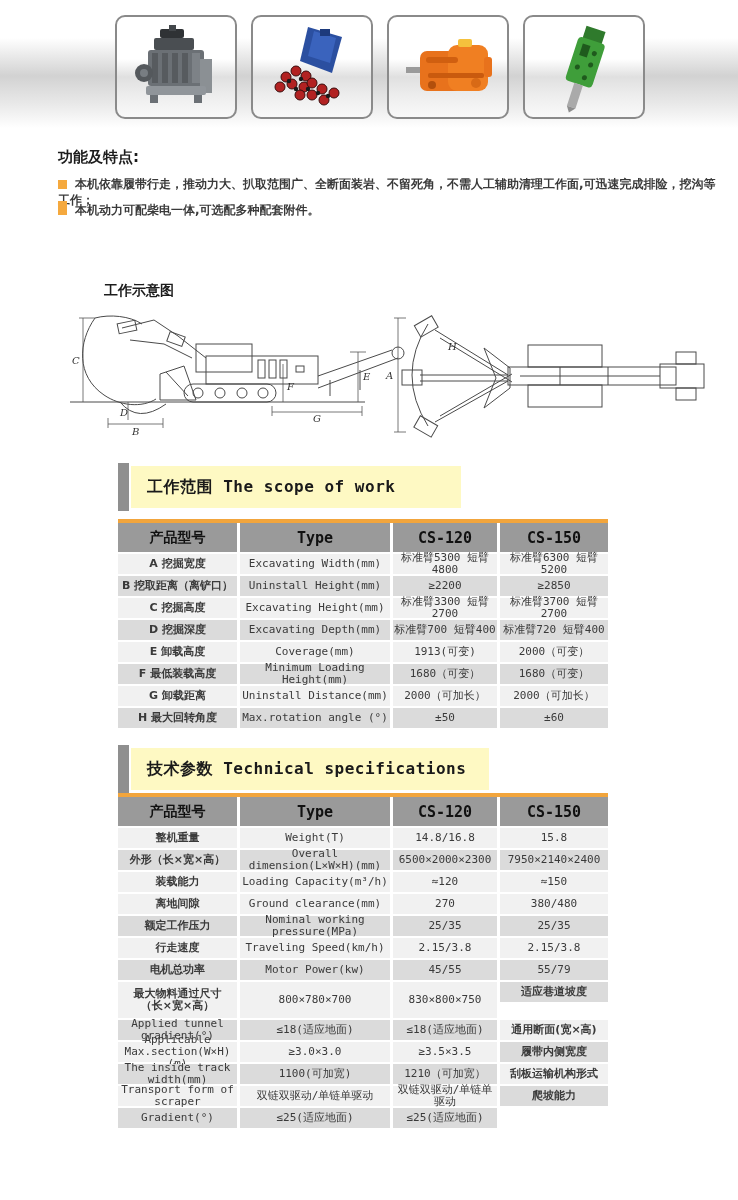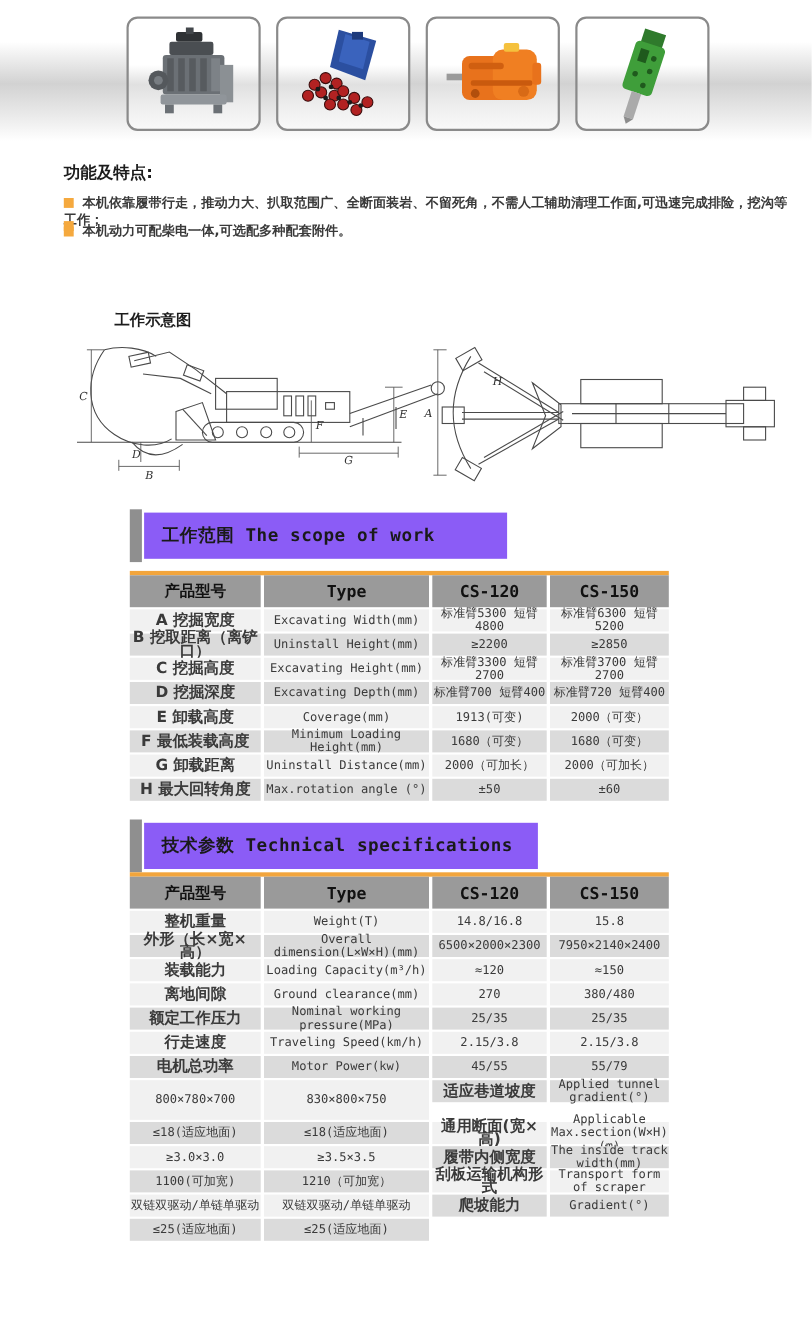--- a/index.html
+++ b/index.html
@@ -20,37 +20,37 @@
   .feature-item{position:absolute;left:58px;width:660px;font-size:12px;font-weight:bold;color:#3a3a3a;line-height:16px;}
   .feature-item .bullet{display:inline-block;width:9px;height:9px;background:#F5A93E;margin-right:8px;vertical-align:-1px;}
   
   .diagram-heading{position:absolute;left:104px;top:282px;font-size:14px;font-weight:bold;color:#1c1c1c;}
   .diagram-wrap{position:absolute;left:60px;top:300px;width:670px;height:162px;}
   .diagram-wrap svg{display:block;}
   .dim-label{font-family:"DejaVu Serif","Liberation Serif",serif;font-style:italic;font-size:10px;fill:#333;}
   
   .section-header{position:absolute;left:118px;height:48px;}
   .section-header .bar{position:absolute;left:0;top:0;width:11px;height:48px;background:#8f8f8f;}
-  .section-header .box{position:absolute;left:13px;top:3px;height:42px;background:#8b5cf6;
+  .section-header .box{position:absolute;left:13px;top:3px;height:42px;background:#fef9c3;
     display:flex;align-items:center;padding:0 16px;box-sizing:border-box;}
   .section-header .box span{font-size:16px;font-weight:bold;color:#1a1a1a;
     font-family:"DejaVu Sans Mono","DejaVu Sans",monospace;letter-spacing:.5px;white-space:nowrap;}
   
   .spec-table{position:absolute;left:118px;width:490px;}
   .orange-line{height:4px;width:490px;background:#F2A53C;}
   .t-grid{display:grid;grid-template-columns:119px 150px 104px 108px;column-gap:3px;row-gap:2px;margin-top:0;}
   .t-head-cell{height:29px;background:#9a9a9a;display:flex;align-items:center;justify-content:center;
     font-weight:bold;color:#111;font-size:14px;}
   .t-head-cell.en{font-family:"DejaVu Sans Mono","DejaVu Sans",monospace;font-size:15px;}
   .t-body{display:grid;grid-template-columns:119px 150px 104px 108px;column-gap:3px;row-gap:2px;margin-top:2px;}
   .cell{height:20px;display:flex;align-items:center;justify-content:center;text-align:center;
     background:#f1f1f1;font-size:11px;color:#3a3a3a;white-space:pre-line;line-height:12px;}
   .cell.shade{background:#dbdbdb;}
   .cell.tall{height:36px;}
-  .cell.c0{font-weight:bold;font-size:14px;}
+  .cell.c0{font-weight:bold;font-size:11px;}
   .cell.c1,.cell.c2,.cell.c3{font-family:"DejaVu Sans Mono","DejaVu Sans",monospace;}
 </style>
 </head>
 <body>
 
 <div class="top-band"></div>
 
 <div class="product-card" style="left:115px;">
   <svg width="112" height="94" viewBox="0 0 112 94">
     <rect x="40" y="8" width="24" height="9" rx="2" fill="#2f3235"></rect>
@@ -313,20 +313,22 @@
       <div class="cell c2 shade">25/35</div>
       <div class="cell c3 shade">25/35</div>
       <div class="cell c0">行走速度</div>
       <div class="cell c1">Traveling Speed(km/h)</div>
       <div class="cell c2">2.15/3.8</div>
       <div class="cell c3">2.15/3.8</div>
       <div class="cell c0 shade">电机总功率</div>
       <div class="cell c1 shade">Motor Power(kw)</div>
       <div class="cell c2 shade">45/55</div>
       <div class="cell c3 shade">55/79</div>
+      <div class="cell c0 tall">最大物料通过尺寸
+（长×宽×高）</div>
       <div class="cell c2 tall">800×780×700</div>
       <div class="cell c3 tall">830×800×750</div>
       <div class="cell c0 shade">适应巷道坡度</div>
       <div class="cell c1 shade">Applied tunnel gradient(°)</div>
       <div class="cell c2 shade">≤18(适应地面)</div>
       <div class="cell c3 shade">≤18(适应地面)</div>
       <div class="cell c0">通用断面(宽×高)</div>
       <div class="cell c1">Applicable Max.section(W×H)(m)</div>
       <div class="cell c2">≥3.0×3.0</div>
       <div class="cell c3">≥3.5×3.5</div>

